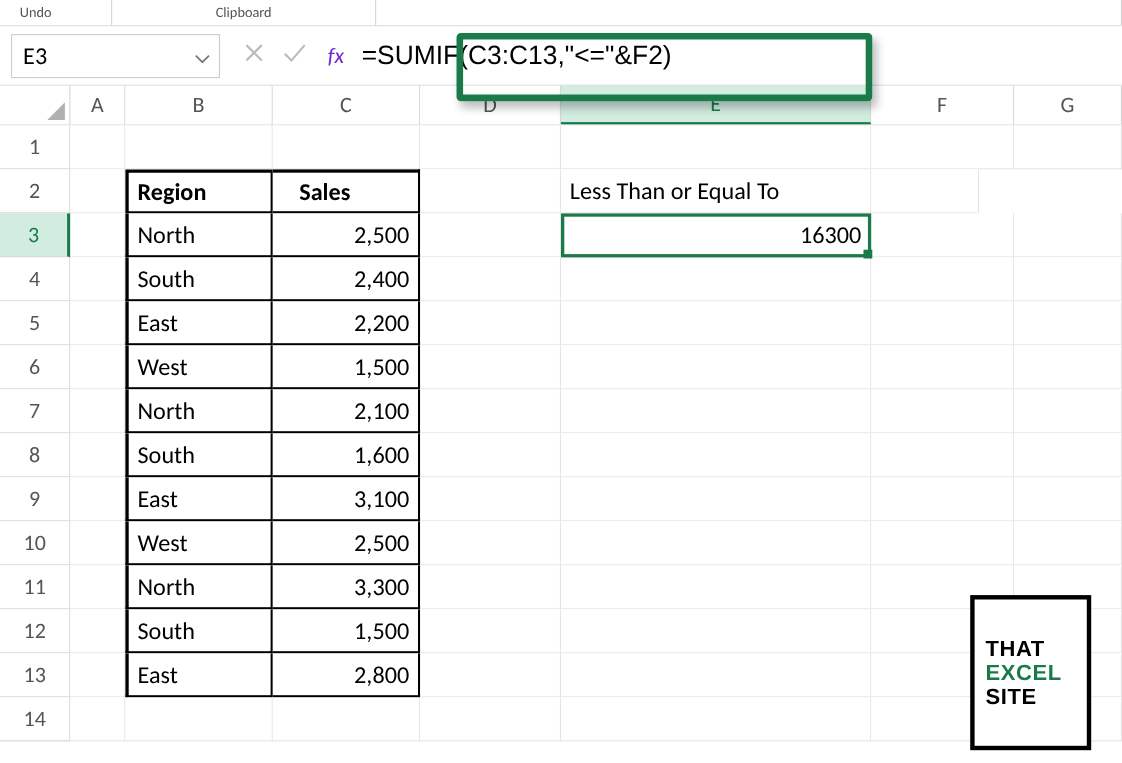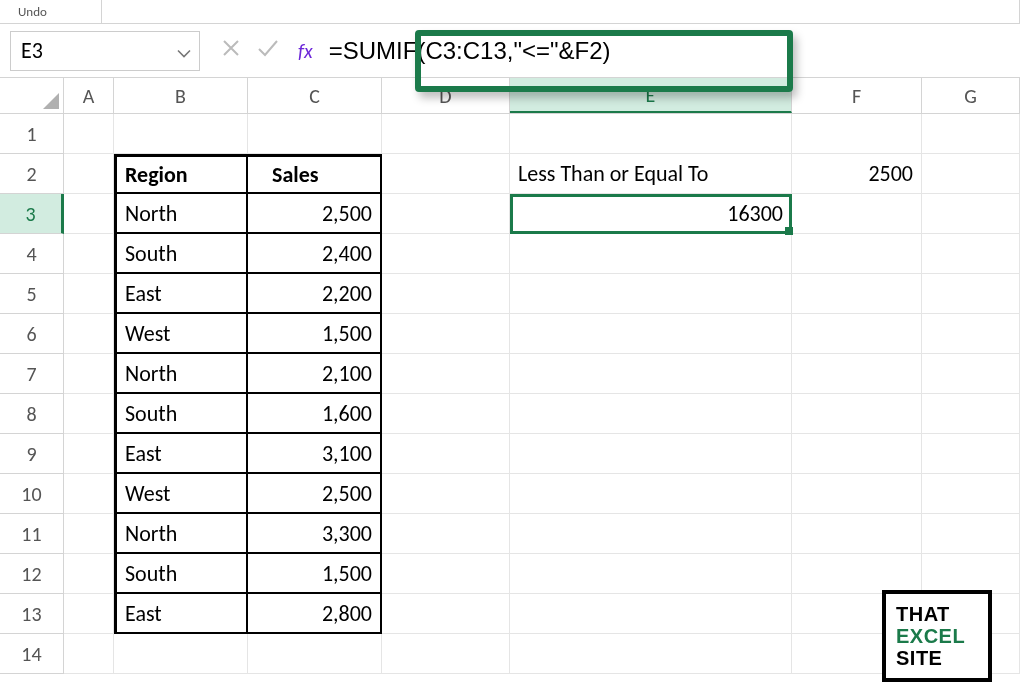--- a/index.html
+++ b/index.html
@@ -173,41 +173,42 @@
     position:absolute;
     width:8px;height:8px;
     background:#1b7a4a;
     right:-4px;bottom:-4px;
   }
   .watermark {
     position: absolute;
     right: 28px;
     bottom: 12px;
     width: 110px;
-    height: 92px;
+    height: 141px;
     border: 4px solid #000;
     display: flex;
     flex-direction: column;
     justify-content: center;
     padding-left: 10px;
     font-family: Arial, sans-serif;
     font-weight: 900;
     font-size: 20px;
     line-height: 1.1;
     letter-spacing: 0.5px;
     z-index: 5;
     background: #fff;
   }
   .watermark .green { color: #1b7a4a; }
 </style>
 </head>
 <body>
 
 <div class="ribbon-tabs">
   <div class="ribbon-tab undo">Undo</div>
+  <div class="ribbon-tab clipboard">Clipboard</div>
   <div class="ribbon-tab font"></div>
 </div>
 
 <div class="formula-bar-row">
   <div class="name-box">
     <span>E3</span>
     <span class="name-box-chevron">
       <svg width="14" height="10" viewBox="0 0 14 10">
           <path d="M1 2 L7 8 L13 2" stroke="#777" stroke-width="1.6" fill="none"></path>
         </svg>
@@ -257,21 +258,20 @@
       <div class="cell col-G"></div>
     </div>
 
     <div class="row">
       <div class="row-header">2</div>
       <div class="cell col-A"></div>
       <div class="cell col-B bold thick-top thick-left mid-border">Region</div>
       <div class="cell col-C bold thick-top thick-right mid-border">Sales</div>
       <div class="cell col-D"></div>
       <div class="cell col-E">Less Than or Equal To</div>
-      <div class="cell col-F right">2500</div>
       <div class="cell col-G"></div>
     </div>
 
     <div class="row">
       <div class="row-header active">3</div>
       <div class="cell col-A"></div>
       <div class="cell col-B thick-left mid-border">North</div>
       <div class="cell col-C thick-right mid-border right">2,500</div>
       <div class="cell col-D"></div>
       <div class="cell col-E right">16300</div>

